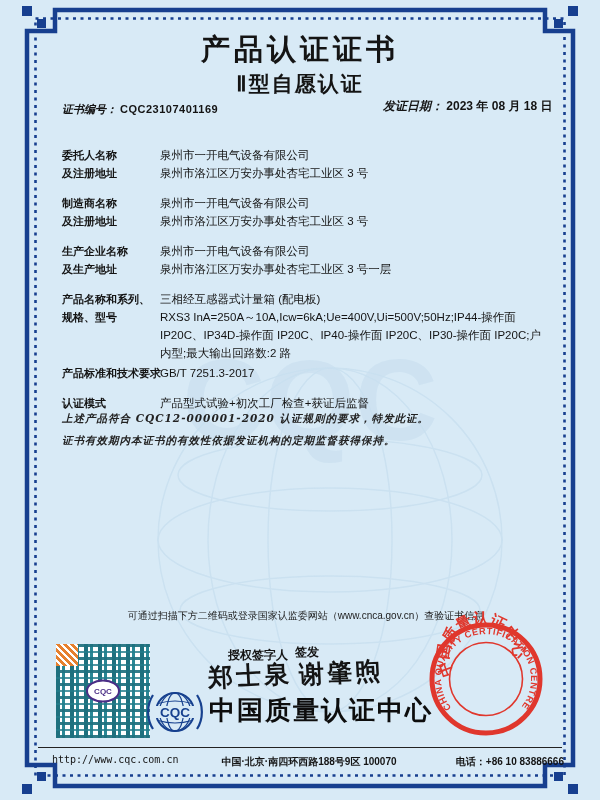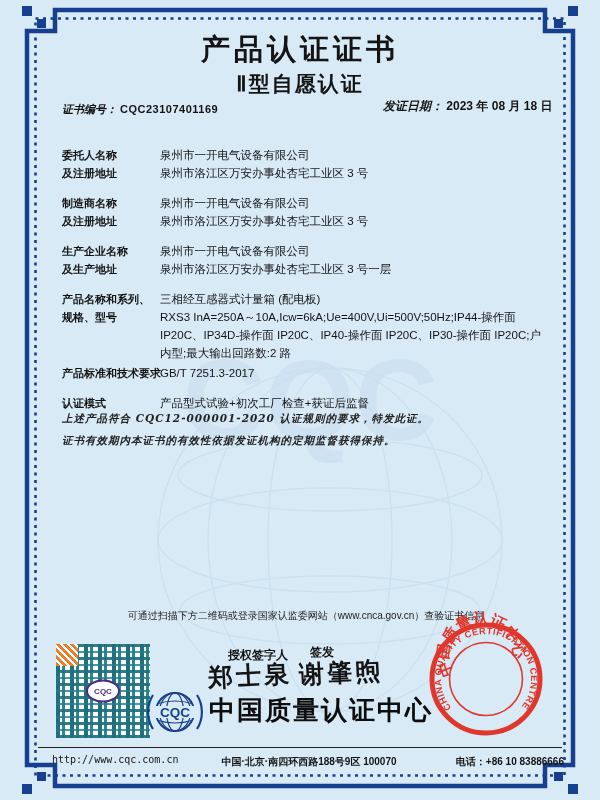--- a/index.html
+++ b/index.html
@@ -161,21 +161,21 @@
     </div>
 
     <div class="abs verify">可通过扫描下方二维码或登录国家认监委网站（www.cnca.gov.cn）查验证书信息</div>
 
     <div class="abs qr">
       <span class="qr-logo">CQC</span>
     </div>
 
     <div class="abs sig-label" style="left:228px;top:647px;">授权签字人</div>
     <div class="abs sig-name" style="left:208px;top:659px;">郑士泉</div>
-    <div class="abs sig-label" style="left:310px;top:644px;">签发</div>
+    <div class="abs sig-label" style="left:295px;top:644px;">签发</div>
     <div class="abs sig-name" style="left:299px;top:656px;">谢肇煦</div>
 
     <svg class="abs" style="left:141px;top:689px;" width="68" height="46" viewBox="0 0 68 46">
       <g fill="none" stroke="#17418f">
         <path d="M12 6 A20 26 0 0 0 12 40" stroke-width="2.2"></path>
         <path d="M56 6 A20 26 0 0 1 56 40" stroke-width="2.2"></path>
         <circle cx="34" cy="23" r="19" stroke-width="2"></circle>
         <ellipse cx="34" cy="23" rx="8.5" ry="19" stroke-width="1.2"></ellipse>
         <ellipse cx="34" cy="23" rx="15.5" ry="19" stroke-width="1.2"></ellipse>
         <path d="M17 14.5 Q34 9.5 51 14.5" stroke-width="1.2"></path>

